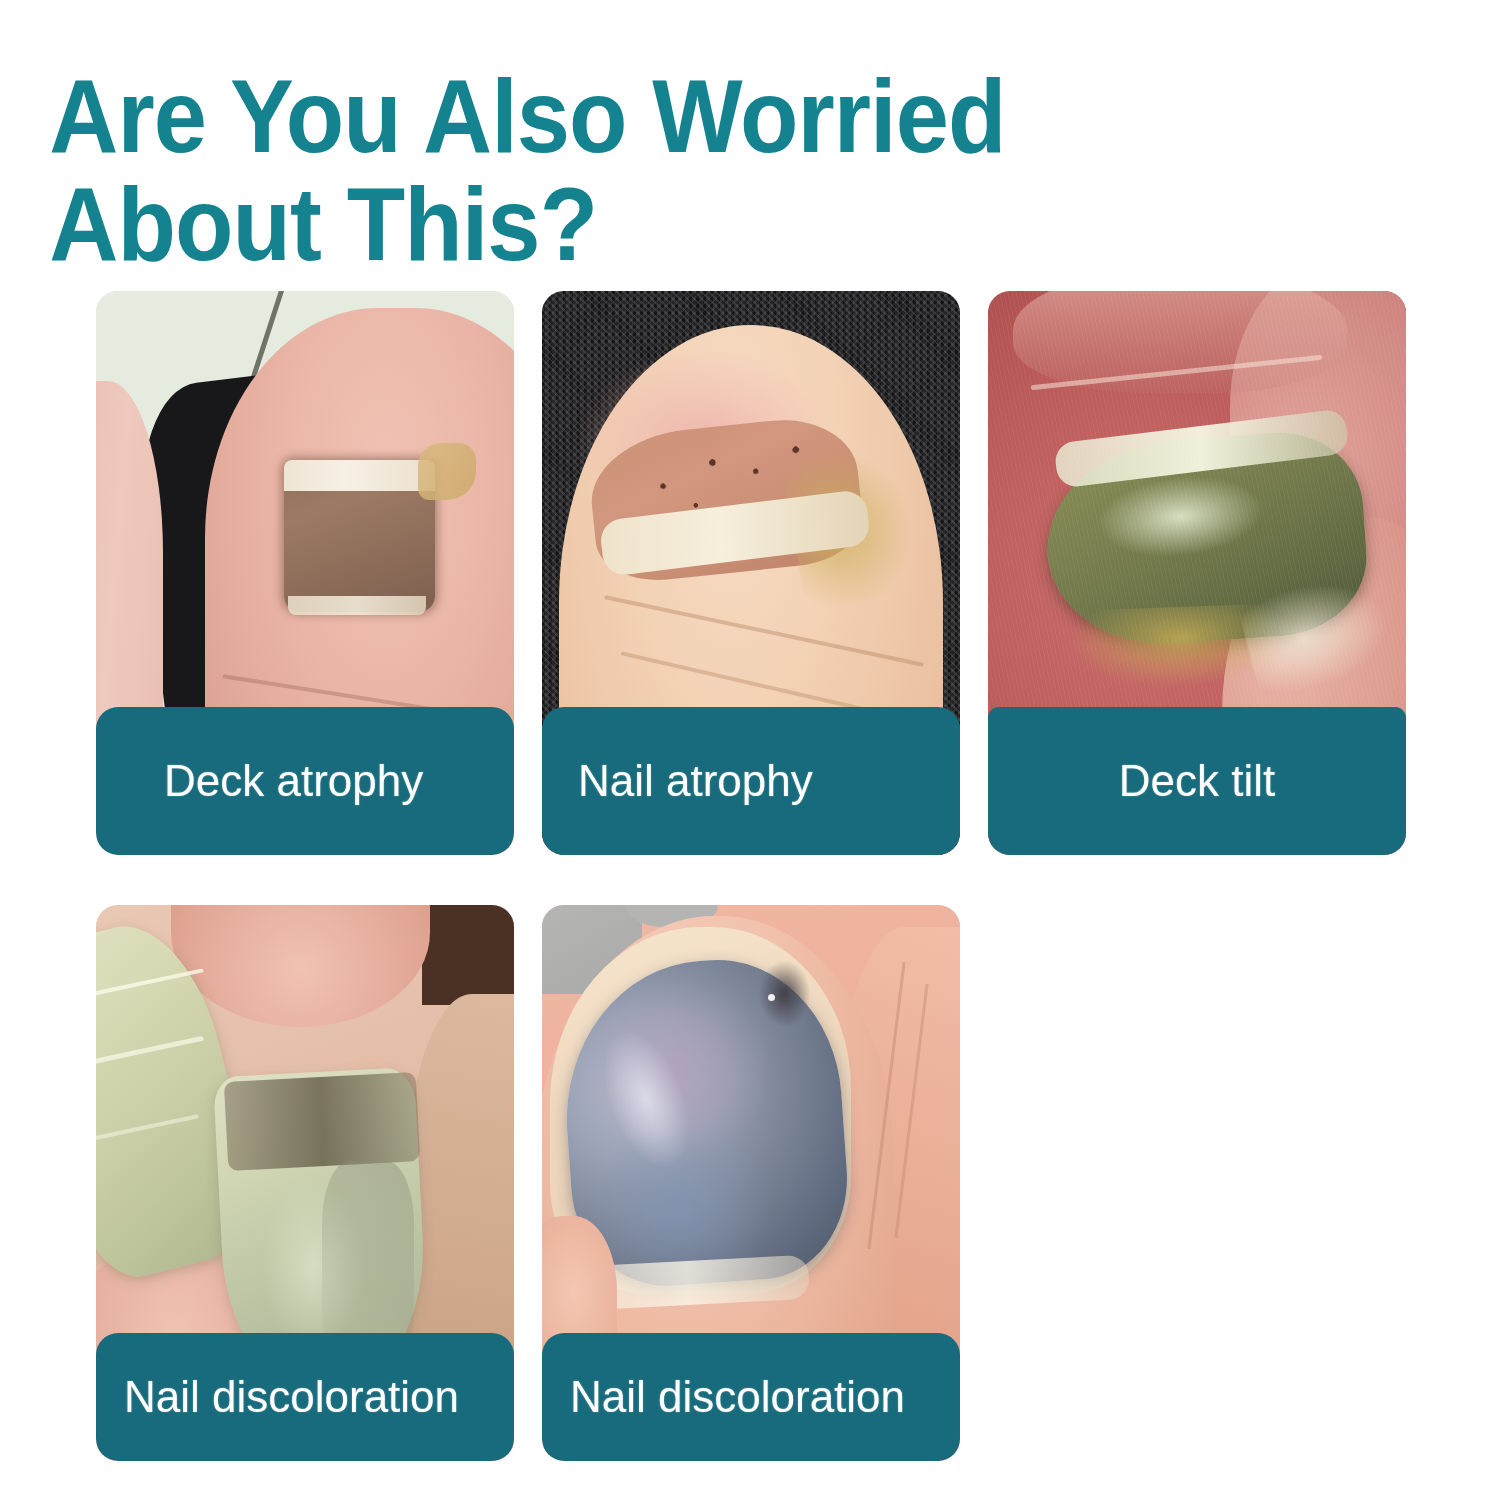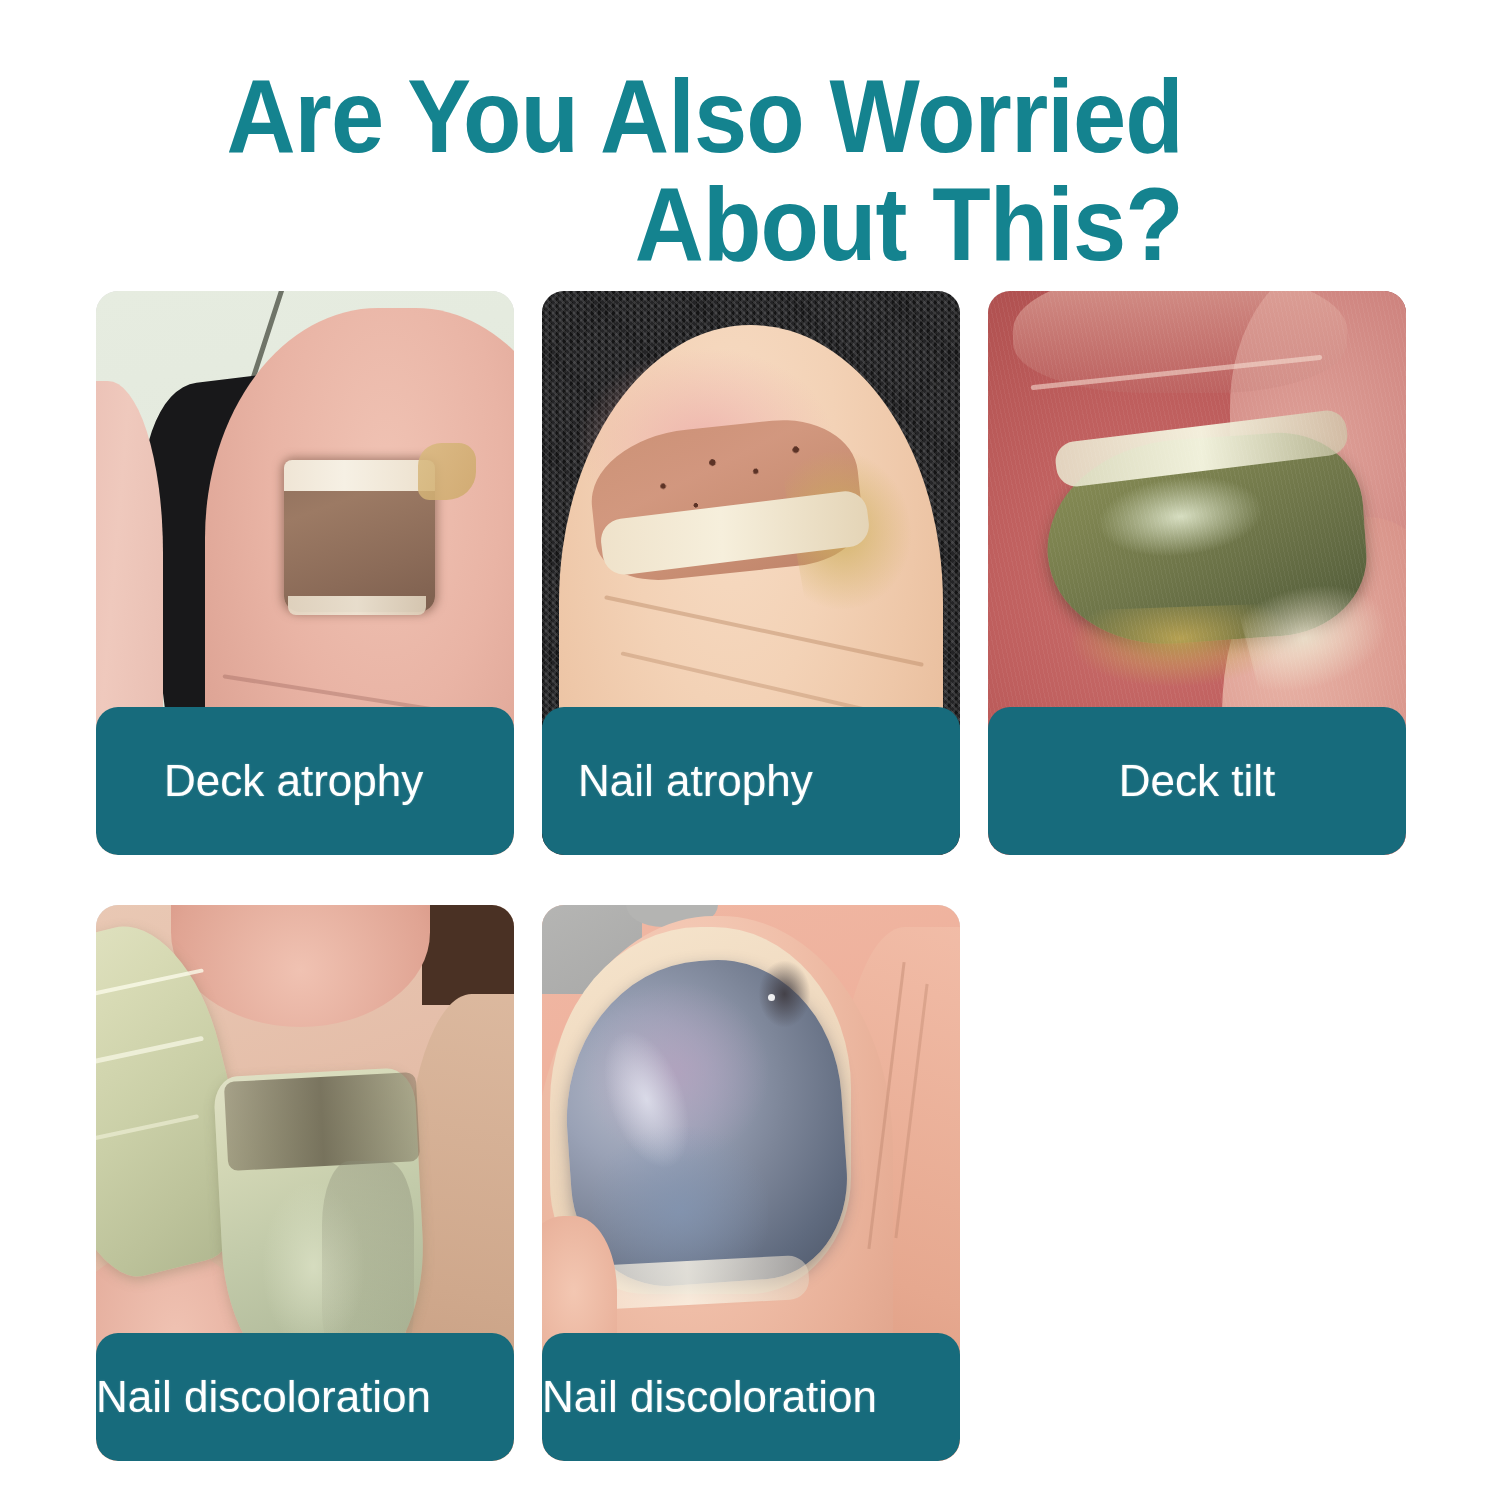--- a/index.html
+++ b/index.html
@@ -10,21 +10,21 @@
     -webkit-font-smoothing:antialiased;
     overflow:hidden;
   }
 
   .page { position:relative; width:1500px; height:1500px; background:#fff; }
 
   
   .title-block {
     position:absolute;
     left:0; top:62px; width:1232px;
-    text-align:right;
+    text-align:left;
   }
   .title-line {
     display:block;
     color:#14838f;
     font-family:"Liberation Sans", sans-serif;
     font-weight:bold;
     font-size:104px;
     line-height:108px;
     letter-spacing:-1px;
     transform:scaleX(0.92);
@@ -70,22 +70,22 @@
     color:#ffffff;
     font-family:"Liberation Sans", sans-serif;
     font-weight:normal;
     font-size:44px;
     line-height:48px;
     white-space:nowrap;
     text-shadow:0 0 2px rgba(255,255,255,0.35);
   }
   .label-bar.pad-l  { padding-left:68px; }
   .label-bar.pad-l2 { padding-left:36px; }
-  .label-bar.pad-l3 { }
-  .label-bar.center { justify-content:center; }
+  .label-bar.pad-l3 { padding-left:28px; }
+  .label-bar.center { justify-content:center;border-radius:11px; }
 
   
   .row1 .label-bar { bottom:0; }
 
   
   .p1-bg   { inset:0; background:linear-gradient(170deg,#e6ece0 0%,#e3e9dd 45%,#dfe6d9 100%); }
   .p1-wire { left:38%; top:-2%; width:5px; height:30%; background:#6f7468; transform:rotate(18deg); border-radius:3px; }
   .p1-black{ left:14%; top:16%; width:34%; height:86%; background:#18181a;
              border-radius:50% 6% 40% 8% / 30% 8% 60% 20%; transform:rotate(-7deg); }
   .p1-toeL { left:-14%; top:16%; width:30%; height:90%;

